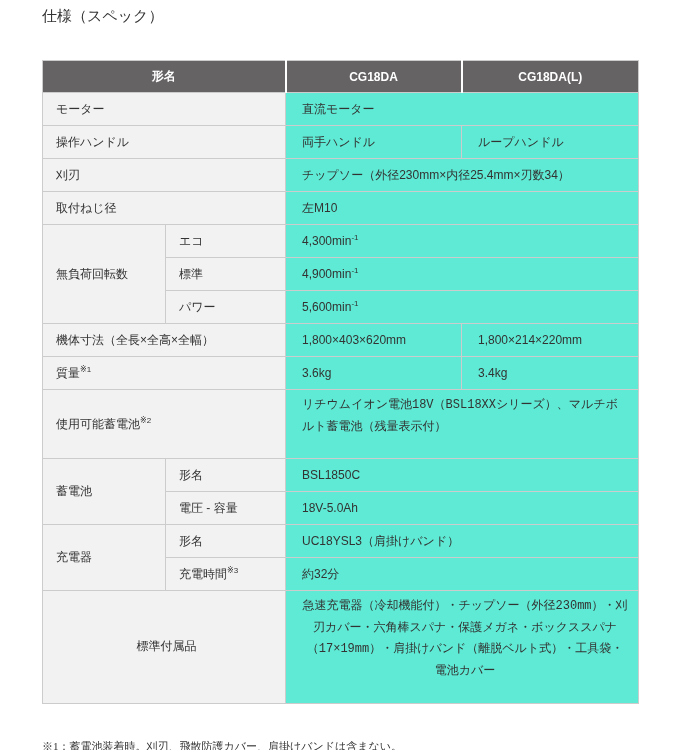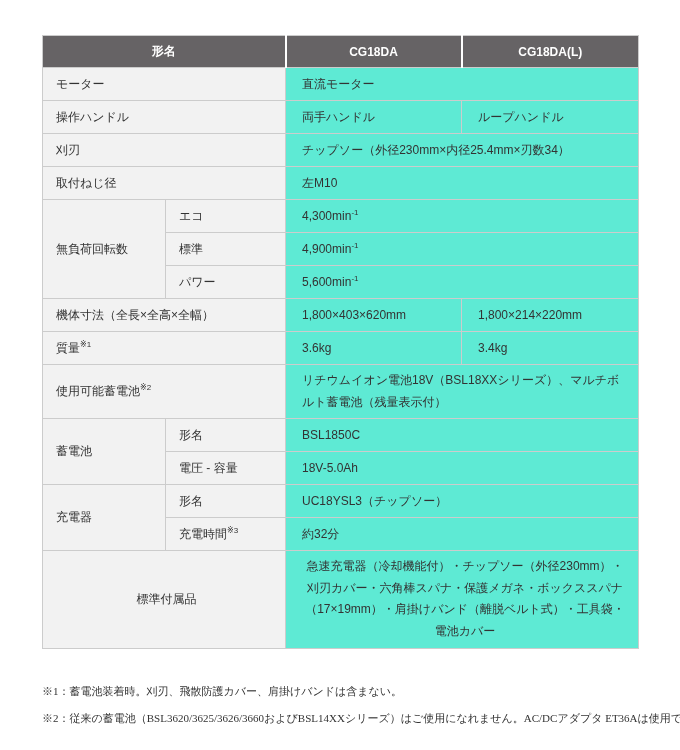--- a/index.html
+++ b/index.html
@@ -54,21 +54,22 @@
     background: #f2f2f2;
     padding: 0 8px 0 13px;
   }
   td.value {
     background: #5eead4;
     padding: 0 10px 0 16px;
   }
   td.multiline {
     line-height: 1.8;
     padding-top: 5px;
-    padding-bottom: 5px;
+    padding-bottom: 20px;
+    font-family: Liberation Mono, monospace;
   }
   tr.r-tall td { height: 51px; }
   tr.r-taller td { height: 68px; text-align: center; }
   sup {
     font-size: 8px;
     line-height: 0;
   }
   .footnotes { margin-top: 36px; font-family: Liberation Serif, serif; }
   .footnote {
     font-size: 11px;
@@ -76,20 +77,21 @@
     margin: 0 0 14px 0;
     line-height: 1.2;
     white-space: nowrap;
   }
 </style>
 </head>
 <body>
 
 <div class="container">
 
+  <h2 class="page-title">仕様（スペック）</h2>
 
   <table class="spec-table">
     <colgroup>
       <col class="c1">
         <col class="c2">
         <col class="c3">
         <col class="c4">
     </colgroup>
     <tbody>
       <tr>
@@ -156,21 +158,21 @@
         <td class="value" colspan="2">BSL1850C</td>
       </tr>
       <tr>
         <td class="label">電圧 - 容量</td>
         <td class="value" colspan="2">18V-5.0Ah</td>
       </tr>
 
       <tr>
         <td class="label" rowspan="2">充電器</td>
         <td class="label">形名</td>
-        <td class="value" colspan="2">UC18YSL3（チップソー）</td>
+        <td class="value" colspan="2">UC18YSL3（肩掛けバンド）</td>
       </tr>
       <tr>
         <td class="label"><span>充電時間</span><sup>※3</sup></td>
         <td class="value" colspan="2">約32分</td>
       </tr>
 
       <tr class="r-taller">
         <td class="label" colspan="2">標準付属品</td>
         <td class="value multiline" colspan="2">急速充電器（冷却機能付）・チップソー（外径230mm）・刈刃カバー・六角棒スパナ・保護メガネ・ボックススパナ（17×19mm）・肩掛けバンド（離脱ベルト式）・工具袋・電池カバー</td>
       </tr>

